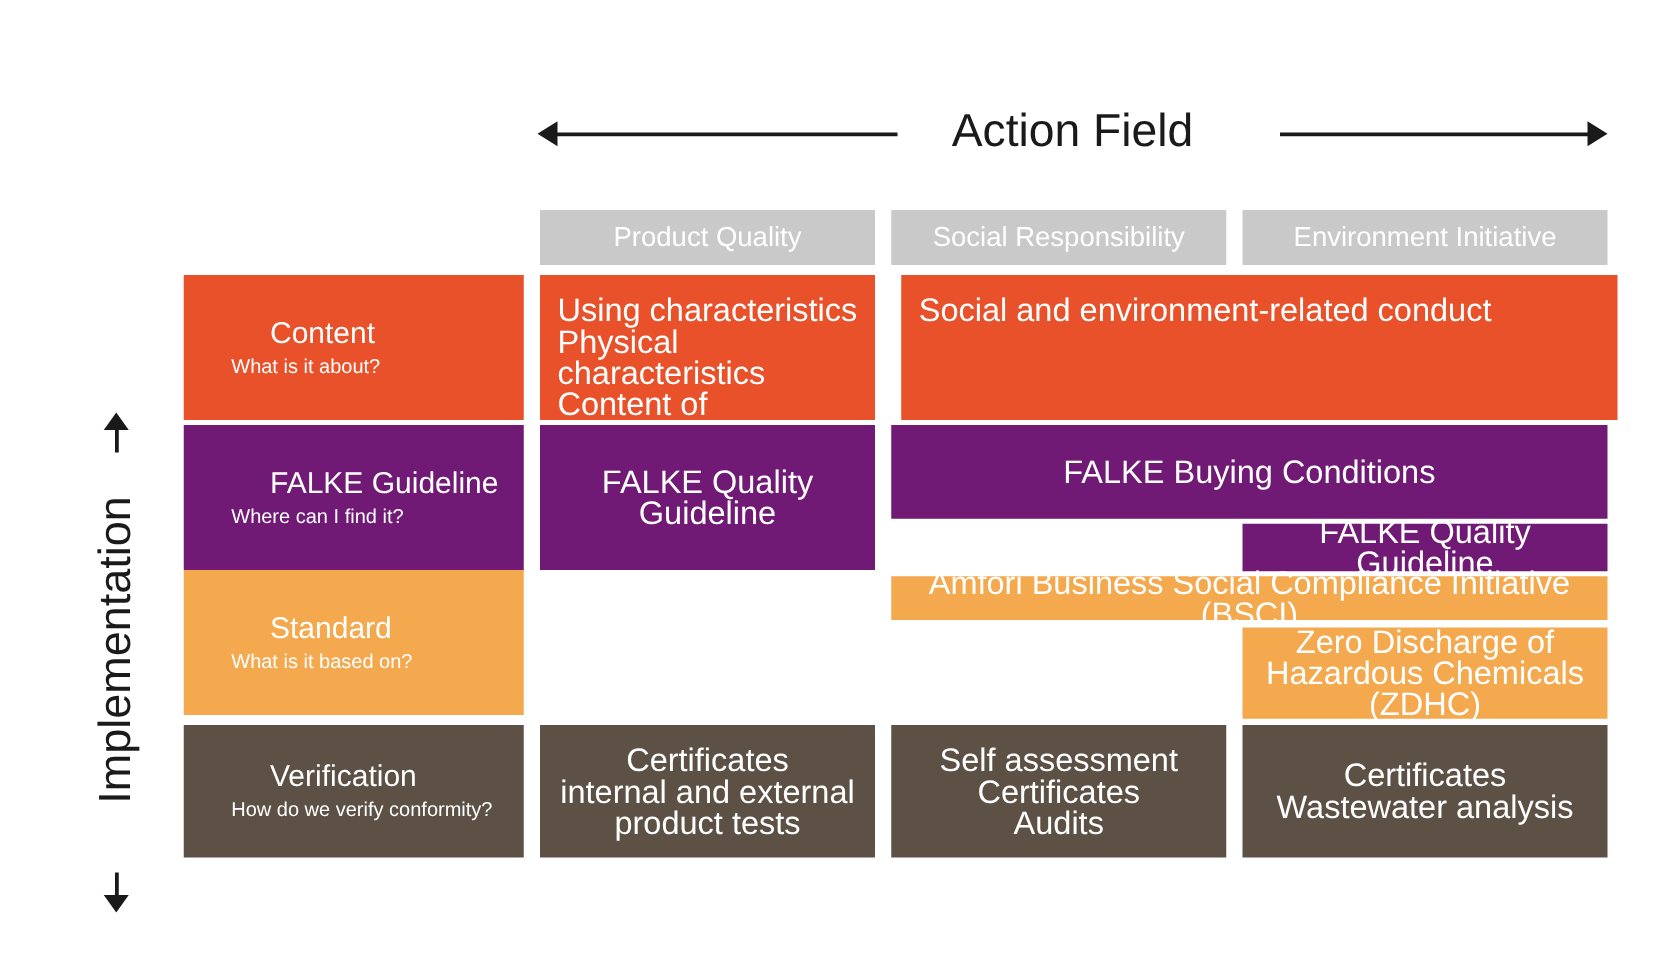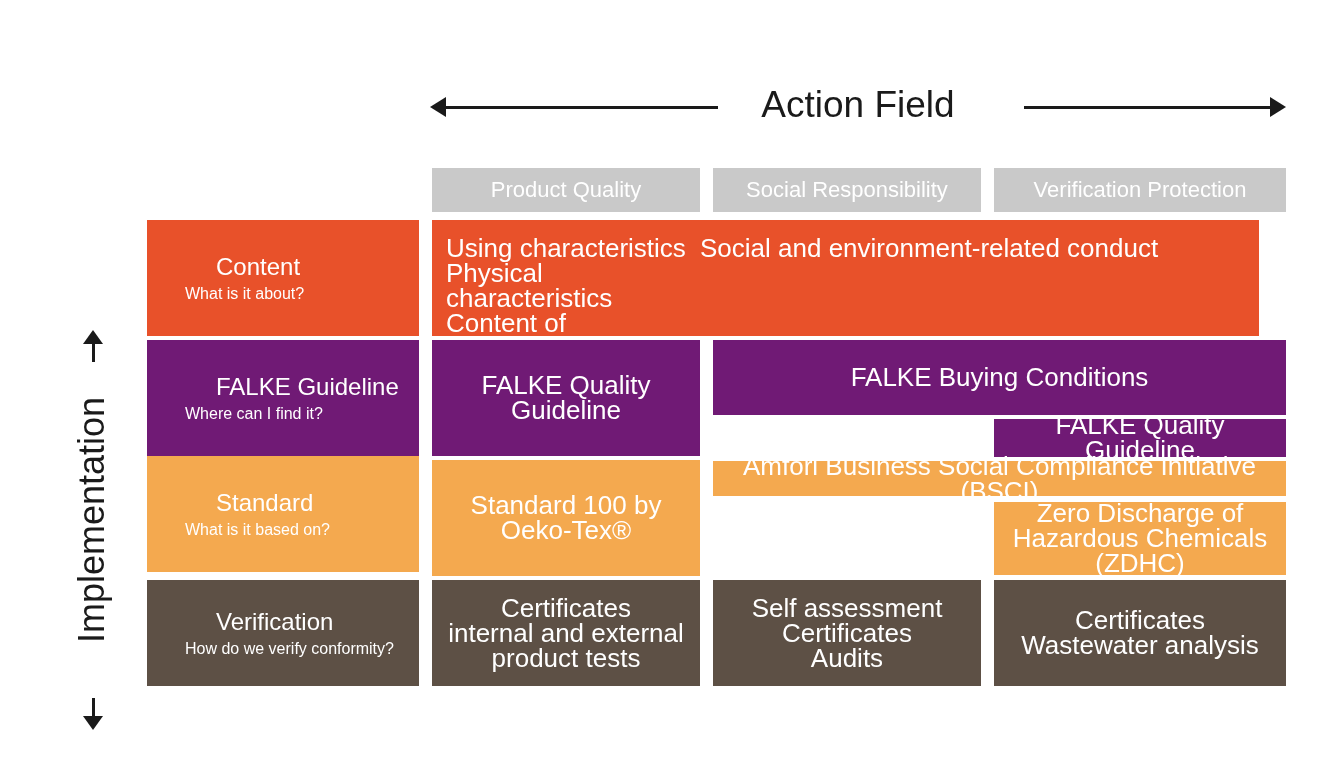--- a/index.html
+++ b/index.html
@@ -172,31 +172,31 @@
     <div class="axis-label-v">Implementation</div>
   </div>
 
   <div class="cell hdr" style="left:432px; top:168px; width:268px; height:44px;">
     <span>Product Quality</span>
   </div>
   <div class="cell hdr" style="left:713px; top:168px; width:268px; height:44px;">
     <span>Social Responsibility</span>
   </div>
   <div class="cell hdr" style="left:994px; top:168px; width:292px; height:44px;">
-    <span>Verification Protection</span>
+    <span>Environment Initiative</span>
   </div>
 
   <div class="cell left rowlabel c-orange" style="left:147px; top:220px; width:272px; height:116px;">
     <div class="title">Content</div>
     <div class="sub">What is it about?</div>
   </div>
   <div class="cell left body-text c-orange pad-top" style="left:432px; top:220px; width:268px; height:116px;">
     <span>Using characteristics<br>Physical characteristics<br>Content of chemicals</span>
   </div>
-  <div class="cell left body-text c-orange pad-top" style="left:686px; top:220px; width:573px; height:116px;">
+  <div class="cell left body-text c-orange pad-top" style="left:721px; top:220px; width:573px; height:116px;">
     <span>Social and environment-related conduct</span>
   </div>
 
   <div class="cell left rowlabel c-dark" style="left:147px; top:340px; width:272px; height:116px;">
     <div class="title">FALKE Guideline</div>
     <div class="sub">Where can I find it?</div>
   </div>
   <div class="cell center body-text c-dark" style="left:432px; top:340px; width:268px; height:116px;">
     <span>FALKE Quality<br>Guideline</span>
   </div>
@@ -204,23 +204,20 @@
     <span>FALKE Buying Conditions</span>
   </div>
   <div class="cell center body-text c-dark" style="left:994px; top:419px; width:292px; height:38px;">
     <span>FALKE Quality Guideline</span>
   </div>
 
   <div class="cell left rowlabel c-amber" style="left:147px; top:456px; width:272px; height:116px;">
     <div class="title">Standard</div>
     <div class="sub">What is it based on?</div>
   </div>
-  <div class="cell center body-text c-amber" style="left:432px; top:460px; width:268px; height:116px;">
-    <span>Standard 100 by<br>Oeko-Tex®</span>
-  </div>
   <div class="cell center body-text c-amber tight" style="left:713px; top:461px; width:573px; height:35px;">
     <span>Amfori Business Social Compliance Initiative (BSCI)</span>
   </div>
   <div class="cell center body-text c-amber" style="left:994px; top:502px; width:292px; height:73px;">
     <span>Zero Discharge of<br>Hazardous Chemicals (ZDHC)</span>
   </div>
 
   <div class="cell left rowlabel c-brown" style="left:147px; top:580px; width:272px; height:106px;">
     <div class="title">Verification</div>
     <div class="sub">How do we verify conformity?</div>

